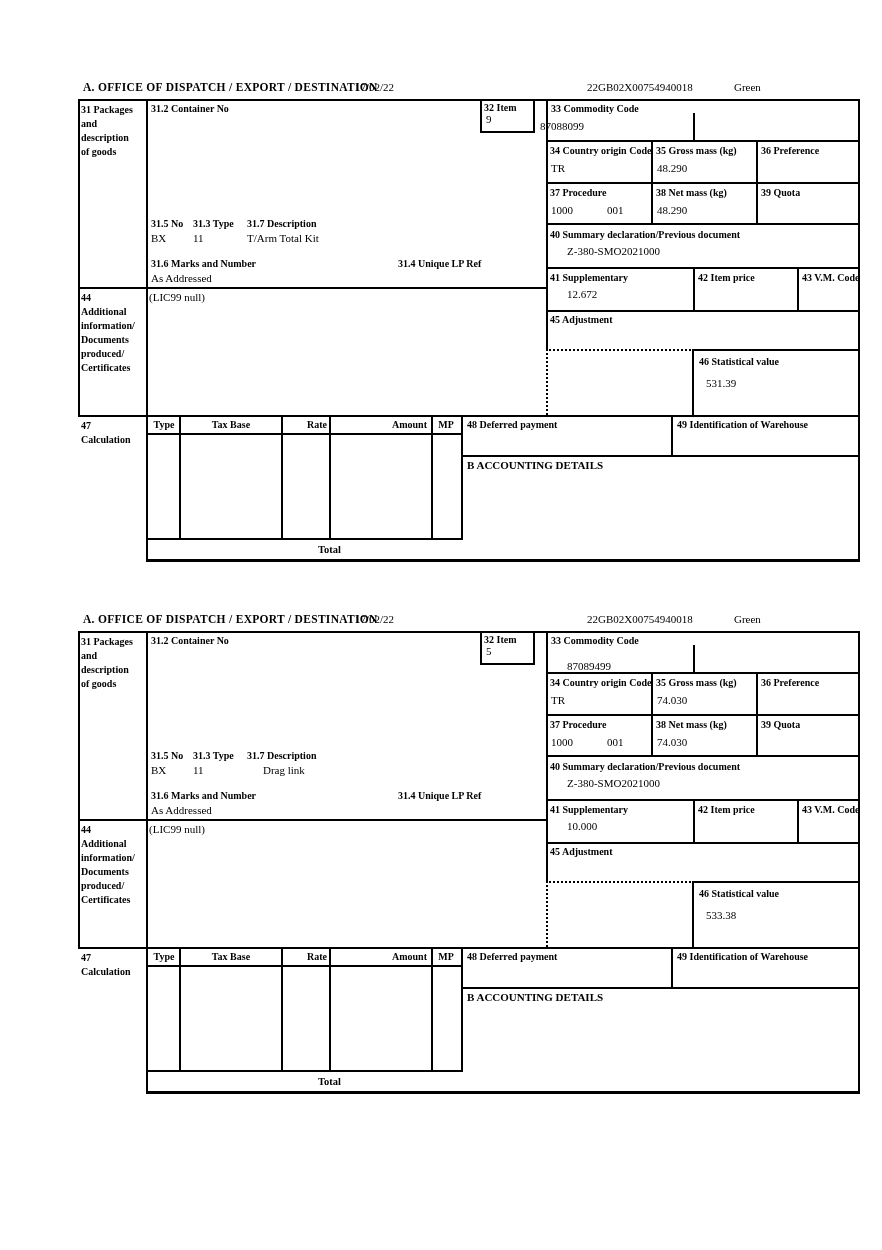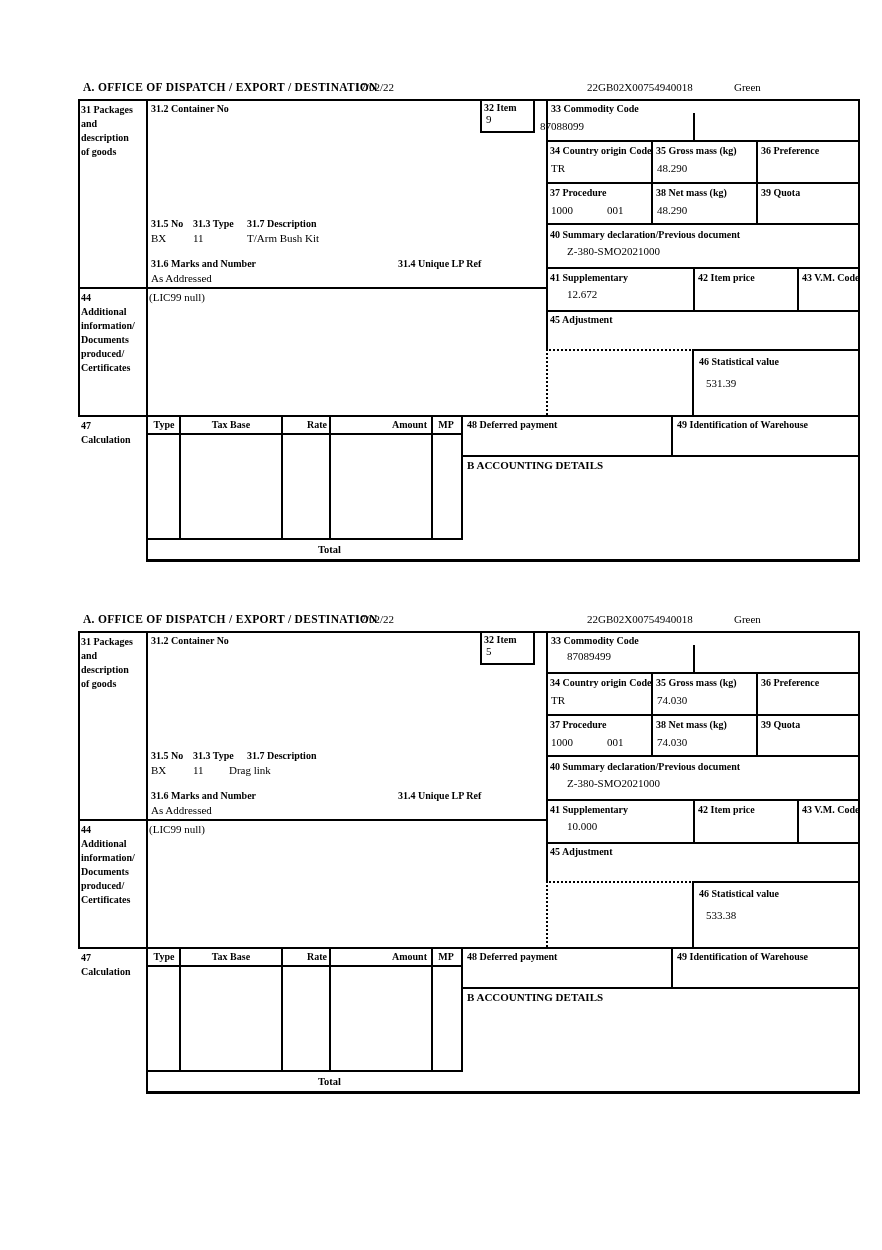--- a/index.html
+++ b/index.html
@@ -79,21 +79,21 @@
 Calculation</div>
 
   <div class="lbl" style="left:151px;top:23px">31.2 Container No</div>
   <div class="lbl" style="left:484px;top:22px">32 Item</div>
   <div class="val" style="left:486px;top:31px">9</div>
   <div class="lbl" style="left:151px;top:138px">31.5 No</div>
   <div class="lbl" style="left:193px;top:138px">31.3 Type</div>
   <div class="lbl" style="left:247px;top:138px">31.7 Description</div>
   <div class="val" style="left:151px;top:150px">BX</div>
   <div class="val" style="left:193px;top:150px">11</div>
-  <div class="val" style="left:247px;top:150px">T/Arm Bush Kit</div>
+  <div class="val" style="left:247px;top:150px">T/Arm Total Kit</div>
   <div class="lbl" style="left:151px;top:178px">31.6 Marks and Number</div>
   <div class="lbl" style="left:398px;top:178px">31.4 Unique LP Ref</div>
   <div class="val" style="left:151px;top:190px">As Addressed</div>
 
   <div class="val" style="left:149px;top:209px">(LIC99 null)</div>
 
   <div class="lbl" style="left:551px;top:23px">33 Commodity Code</div>
   <div class="val" style="left:540px;top:38px">87088099</div>
   <div class="lbl" style="left:550px;top:65px">34 Country origin Code</div>
   <div class="val" style="left:551px;top:80px">TR</div>
@@ -188,29 +188,29 @@
 Calculation</div>
 
   <div class="lbl" style="left:151px;top:23px">31.2 Container No</div>
   <div class="lbl" style="left:484px;top:22px">32 Item</div>
   <div class="val" style="left:486px;top:31px">5</div>
   <div class="lbl" style="left:151px;top:138px">31.5 No</div>
   <div class="lbl" style="left:193px;top:138px">31.3 Type</div>
   <div class="lbl" style="left:247px;top:138px">31.7 Description</div>
   <div class="val" style="left:151px;top:150px">BX</div>
   <div class="val" style="left:193px;top:150px">11</div>
-  <div class="val" style="left:229px;top:150px">Drag link</div>
+  <div class="val" style="left:263px;top:150px">Drag link</div>
   <div class="lbl" style="left:151px;top:178px">31.6 Marks and Number</div>
   <div class="lbl" style="left:398px;top:178px">31.4 Unique LP Ref</div>
   <div class="val" style="left:151px;top:190px">As Addressed</div>
 
   <div class="val" style="left:149px;top:209px">(LIC99 null)</div>
 
   <div class="lbl" style="left:551px;top:23px">33 Commodity Code</div>
-  <div class="val" style="left:567px;top:36px">87089499</div>
+  <div class="val" style="left:567px;top:46px">87089499</div>
   <div class="lbl" style="left:550px;top:65px">34 Country origin Code</div>
   <div class="val" style="left:551px;top:80px">TR</div>
   <div class="lbl" style="left:656px;top:65px">35 Gross mass (kg)</div>
   <div class="val" style="left:657px;top:80px">74.030</div>
   <div class="lbl" style="left:761px;top:65px">36 Preference</div>
   <div class="lbl" style="left:550px;top:107px">37 Procedure</div>
   <div class="val" style="left:551px;top:122px">1000</div>
   <div class="val" style="left:607px;top:122px">001</div>
   <div class="lbl" style="left:656px;top:107px">38 Net mass (kg)</div>
   <div class="val" style="left:657px;top:122px">74.030</div>

